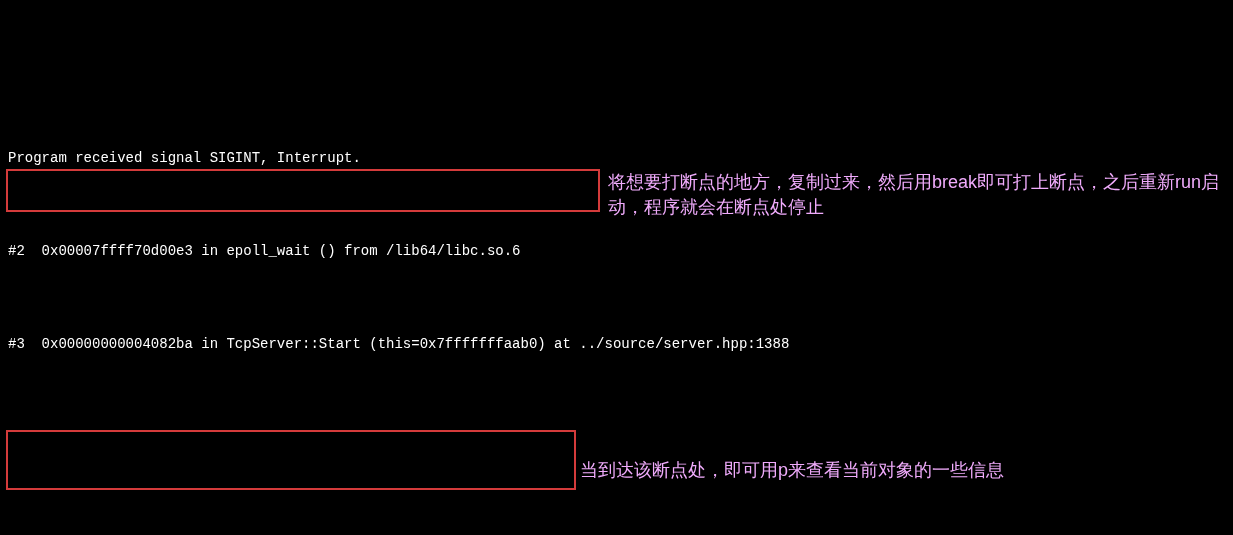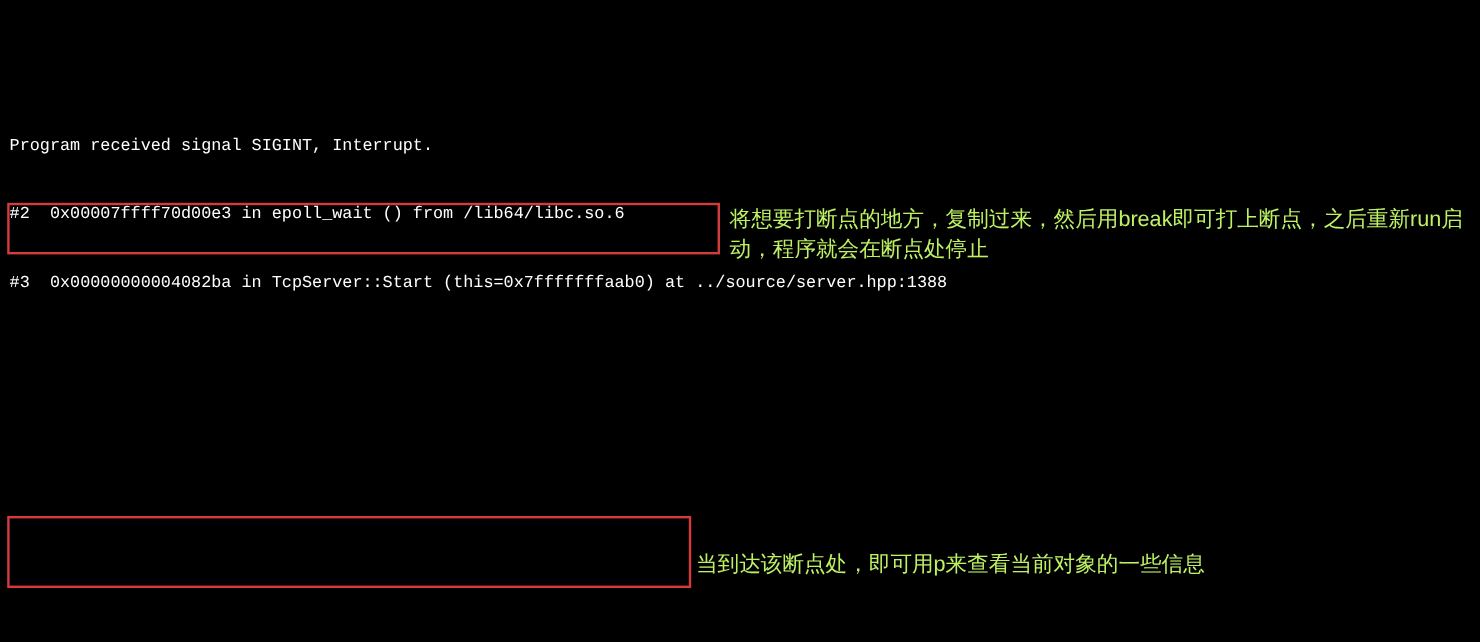--- a/index.html
+++ b/index.html
@@ -12,29 +12,29 @@
       width: 1233px;
       height: 535px;
       overflow: hidden;
       position: relative;
       white-space: pre;
     }
     .terminal {
       padding: 0 8px;
       position: relative;
     }
-    .line { white-space: pre; }
+    .line { white-space: pre; margin-top: 36px; }
     .box-red {
       border: 2px solid #d43b3b;
       position: absolute;
       pointer-events: none;
     }
     .annotation {
       position: absolute;
-      color: #bef264;
+      color: #f0abfc;
       font-family: 'Microsoft YaHei', SimSun, sans-serif;
       font-size: 18px;
       line-height: 1.4;
       white-space: normal;
     }
   </style>
 </head>
 <body>
 
 

